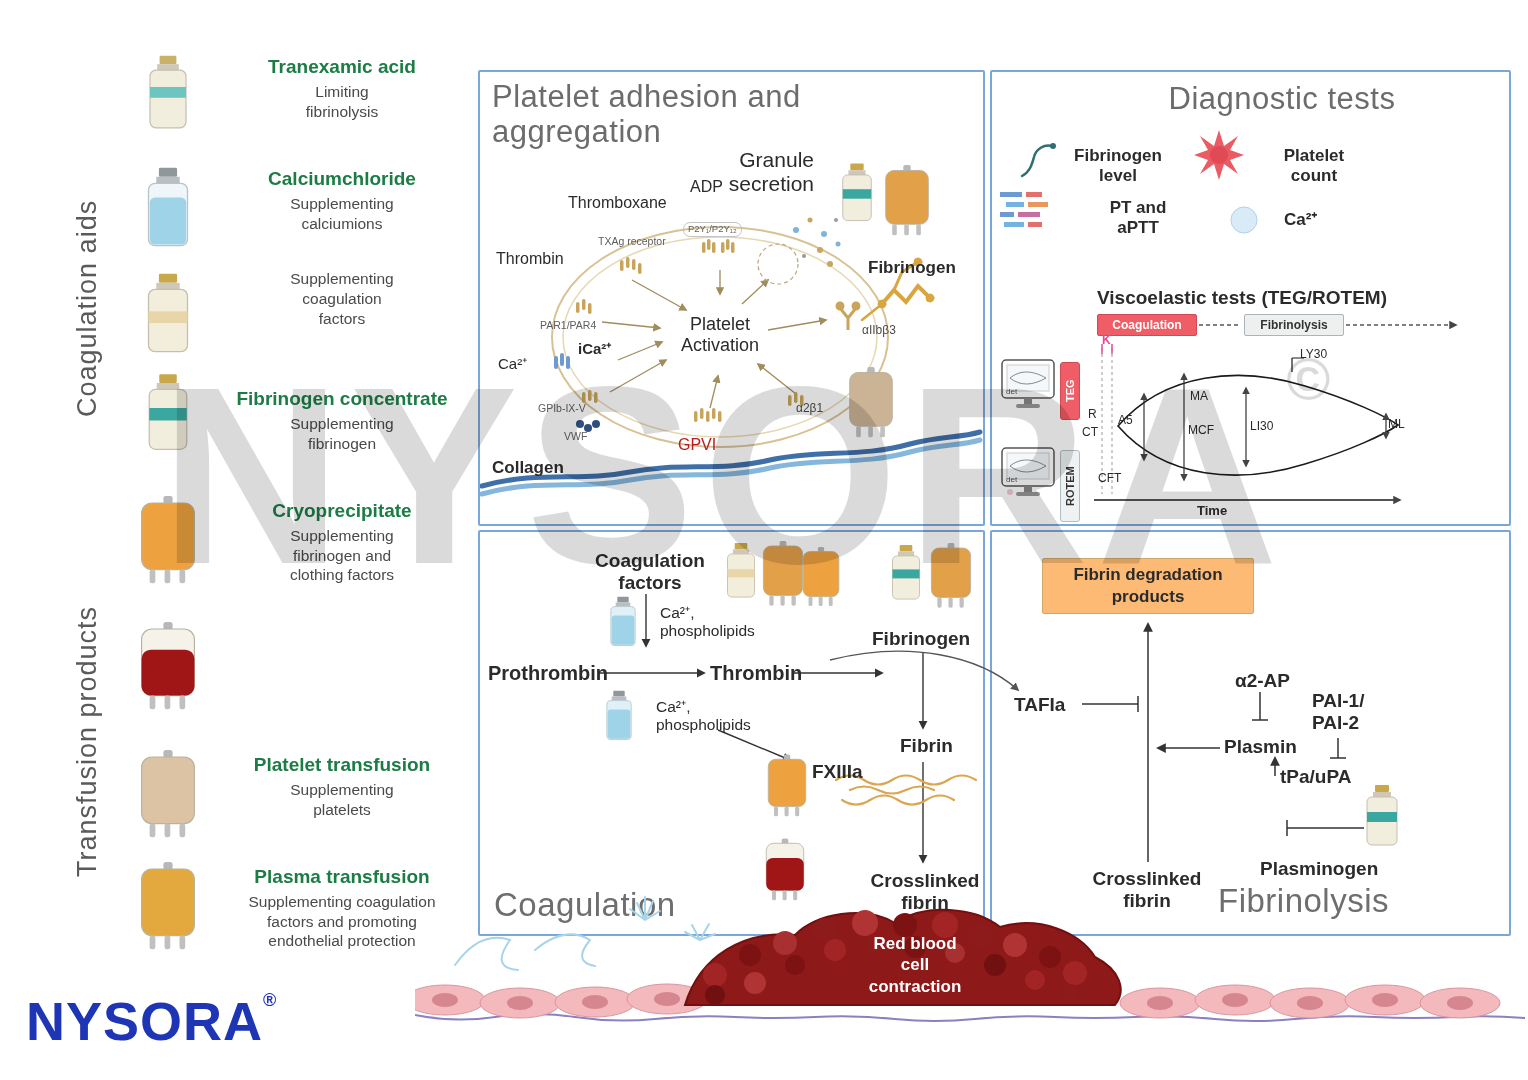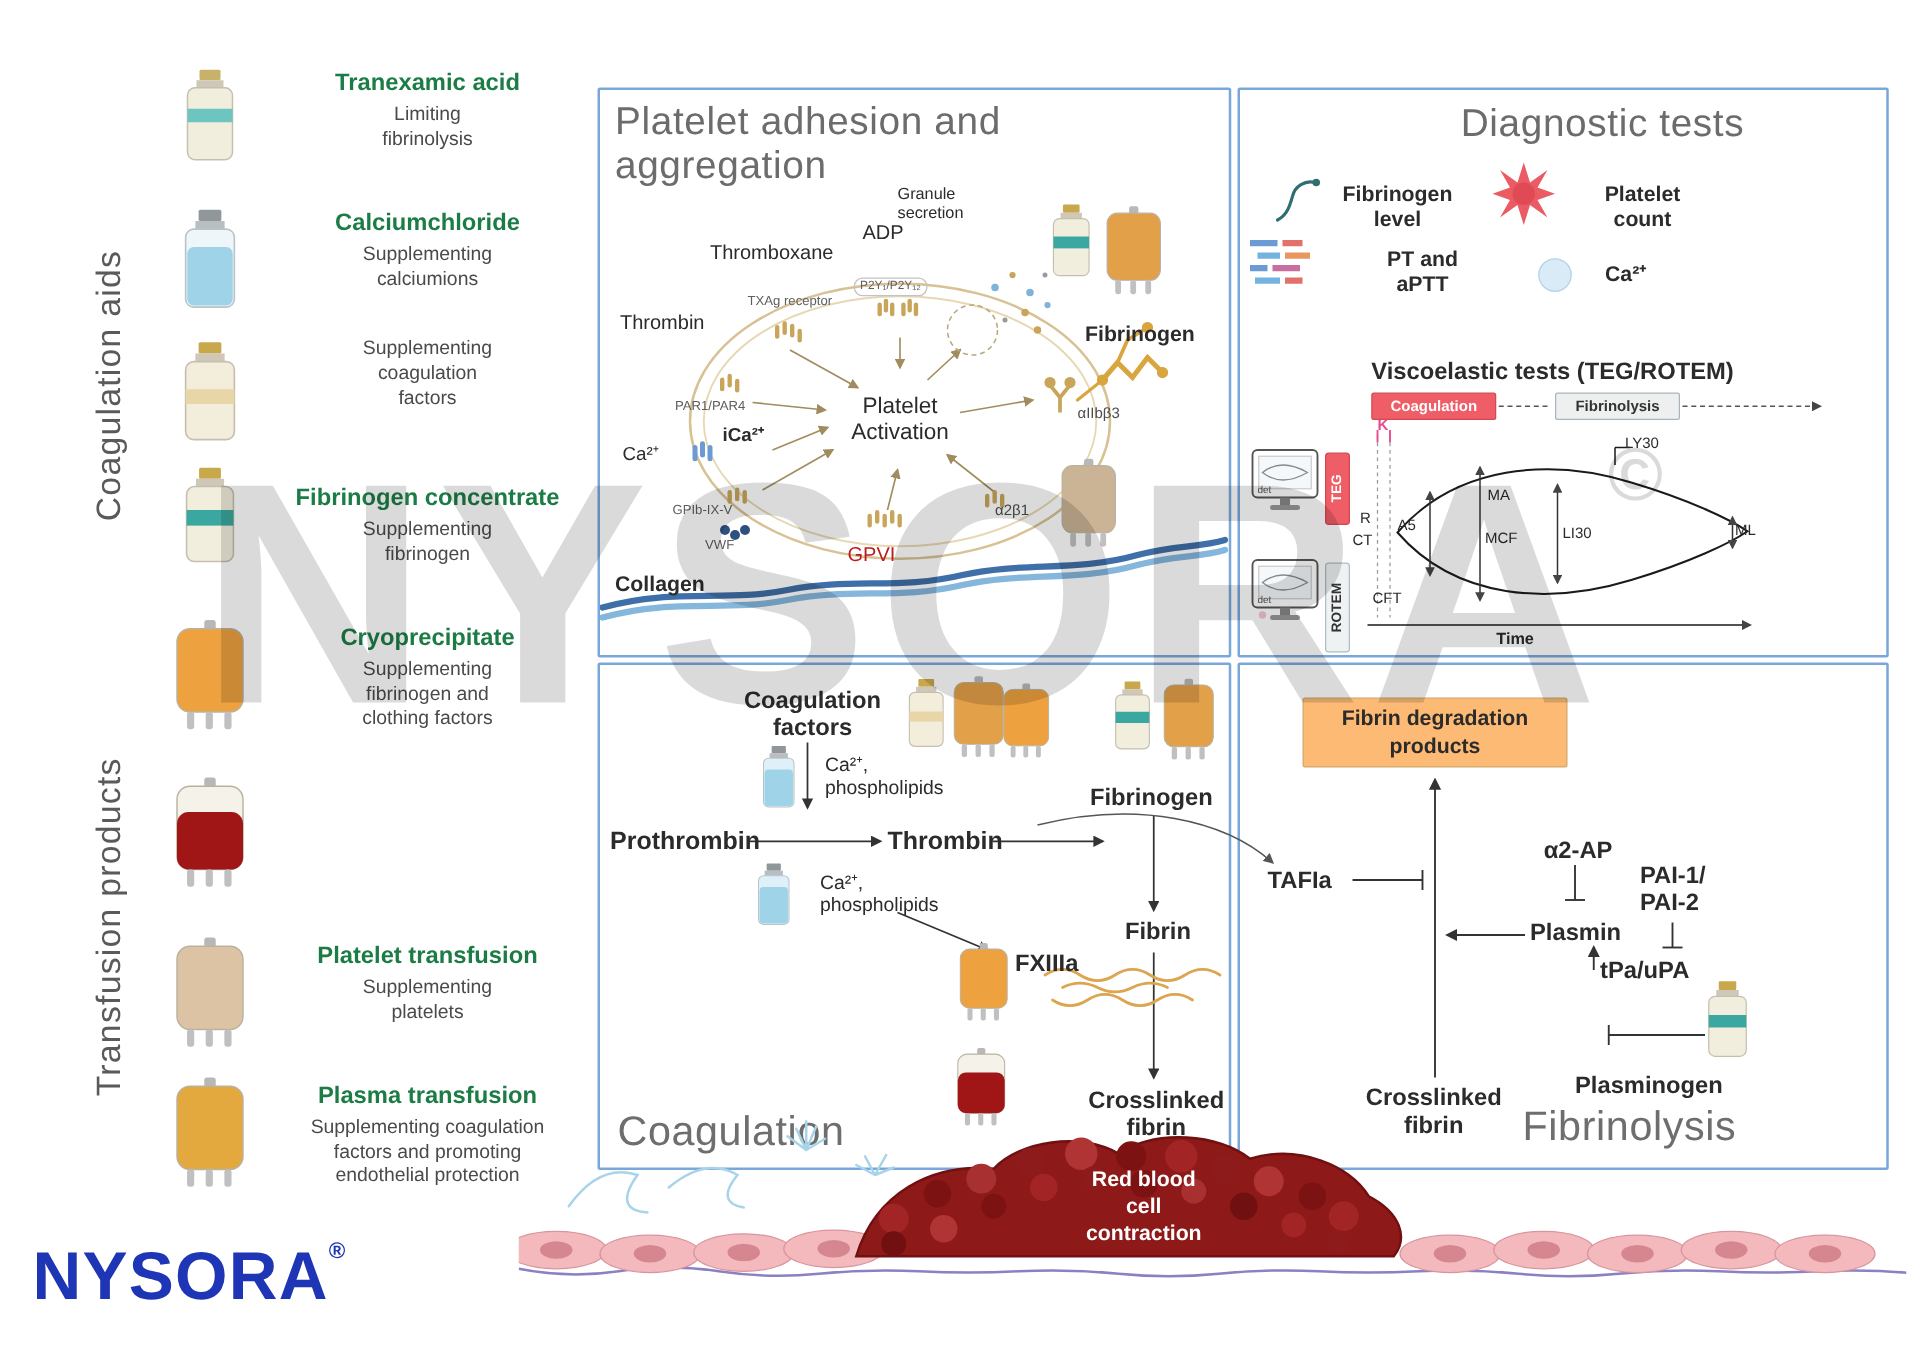--- a/index.html
+++ b/index.html
@@ -254,21 +254,21 @@
     <g fill="none" stroke-linecap="round">
       <path d="M2,414 C60,398 100,410 150,400 C200,390 240,400 290,388 C340,377 380,386 430,372 C460,364 480,366 500,360" stroke="#3f6fa8" stroke-width="5"></path>
       <path d="M2,422 C60,406 100,418 150,408 C200,398 240,408 290,396 C340,385 380,394 430,380 C460,372 480,374 500,368" stroke="#85b6dc" stroke-width="5"></path>
     </g>
   </svg>
 
   <div class="panel-title ml" style="left:12px;top:8px;width:430px">Platelet adhesion and
 aggregation</div>
   <div class="lbl" style="left:88px;top:122px;font-size:16px">Thromboxane</div>
   <div class="lbl" style="left:210px;top:106px;font-size:16px">ADP</div>
-  <div class="lbl ml" style="left:238px;top:76px;width:96px;text-align:left;font-size:13px">Granule
+  <div class="lbl ml" style="left:238px;top:76px;width:96px;text-align:right;font-size:21px">Granule
 secretion</div>
   <div class="lbl" style="left:16px;top:178px;font-size:16px">Thrombin</div>
   <div class="lbl sm" style="left:118px;top:163px">TXAg receptor</div>
   <div class="lbl sm" style="left:203px;top:150px;border:1px solid #c3c3c3;border-radius:7px;padding:1px 4px;font-size:9.5px">P2Y₁/P2Y₁₂</div>
   <div class="lbl sm" style="left:60px;top:247px">PAR1/PAR4</div>
   <div class="lbl" style="left:18px;top:283px;font-size:15px">Ca²⁺</div>
   <div class="lbl b" style="left:98px;top:268px;font-size:15px">iCa²⁺</div>
   <div class="lbl ml" style="left:176px;top:242px;width:128px;text-align:center;font-size:18px">Platelet
 Activation</div>
   <div class="lbl b" style="left:388px;top:186px;font-size:17px">Fibrinogen</div>

